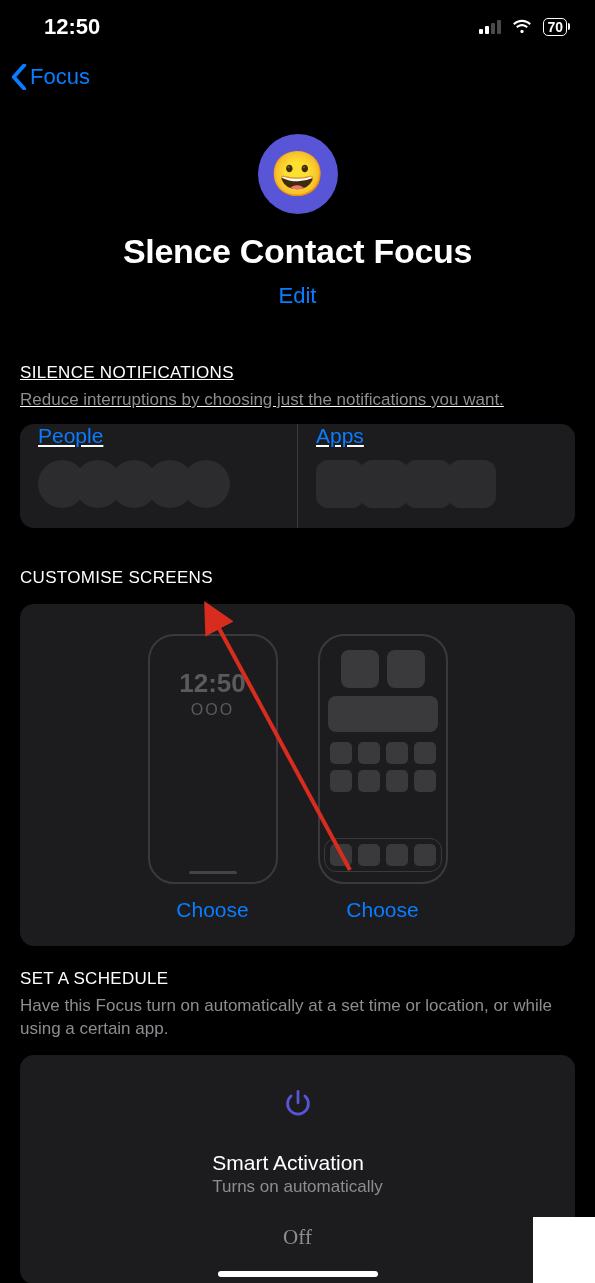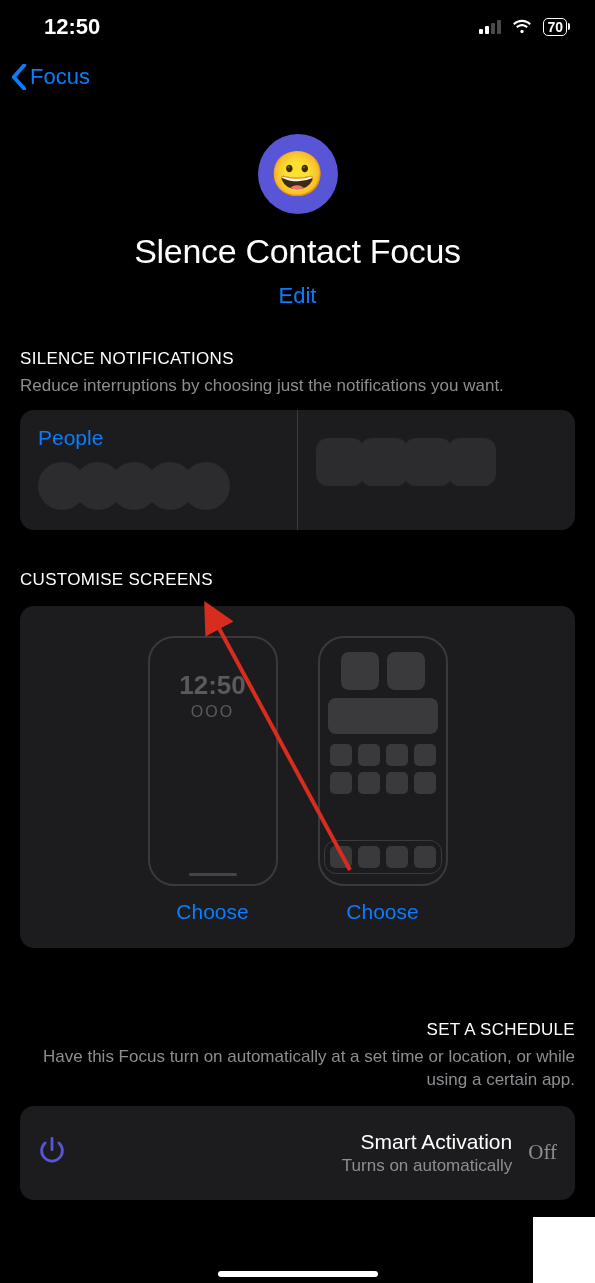--- a/index.html
+++ b/index.html
@@ -51,36 +51,36 @@
     }
     .nav-back{ color:#0a7cff; display:flex; align-items:center; gap:2px; font-size:22px;justify-content:center;}
     .nav-back svg{width:18px;height:26px;}
     
     .header { text-align: center; padding: 30px 0 0; }
     .emoji-circle {
       width: 80px; height: 80px; border-radius: 50%;
       background: #5856d6; display: inline-flex; align-items: center; justify-content: center;
       font-size: 44px;
     }
-    .title { font-size: 34px; font-weight: 400; margin-top: 18px; letter-spacing: -0.3px;}
+    .title { font-size: 34px; font-weight: 700; margin-top: 18px; letter-spacing: -0.3px;}
     .edit { color: #0a7cff; font-size: 22px; margin-top: 12px; display: inline-block; }
 
     .section { padding: 0 20px; }
     .sec-head { text-transform: uppercase; font-size: 17px; font-weight: 400; color: #fff; letter-spacing: 0.3px; margin-bottom: 6px;}
     .sec-sub { color: #8d8d92; font-size: 17px; line-height: 1.35; }
 
-    .silence-section{ margin-top: 40px;}
+    .silence-section{ margin-top: 54px; text-decoration: underline;}
     .split-card {
       margin-top: 12px;
       background: #1c1c1e;
       border-radius: 14px;
       display: flex;
       overflow: hidden;
     }
-    .split-half { flex: 1; padding: 16px 18px 20px; }
+    .split-half { flex: 1; padding: 0 18px 20px; }
     .split-half:first-child{ border-right: 1px solid #3a3a3c; }
     .split-label { color: #0a7cff; font-size: 21px; }
     .avatars { display: flex; margin-top: 12px; }
     .av {
       width: 48px; height: 48px; border-radius: 50%;
       background: #2c2c2e; margin-left: -12px;
     }
     .av:first-child{margin-left:0;}
     .appslots { display:flex; margin-top:12px; gap:0;}
     .appslot{
@@ -103,24 +103,24 @@
     .lock-dots{color:#5a5a5e;font-size:16px;letter-spacing:2px;margin-top:2px;}
     .home-indicator{position:absolute;bottom:8px;width:48px;height:3px;background:#444;border-radius:2px;}
     .hs-widgets{display:flex;gap:8px;margin-top:6px;}
     .hs-sq{width:38px;height:38px;background:#3a3a3c;border-radius:8px;}
     .hs-wide{width:110px;height:36px;background:#3a3a3c;border-radius:8px;margin-top:8px;}
     .hs-grid{display:grid;grid-template-columns:repeat(4,22px);gap:6px;margin-top:10px;}
     .hs-ic{width:22px;height:22px;background:#3a3a3c;border-radius:5px;}
     .hs-dock{border:1px solid #3a3a3c;border-radius:12px;padding:5px;display:flex;gap:6px;position:absolute;bottom:10px;}
     .choose{color:#0a7cff;font-size:21px;margin-top:14px;}
 
-    .schedule-section{margin-top:72px;text-align:right;}
+    .schedule-section{margin-top:23px;}
     .sched-card{
       margin-top:14px;background:#1c1c1e;border-radius:14px;
-      padding:24px 18px;display:flex;align-items:center;gap:16px;
+      padding:34px 18px;display:flex;align-items:center;gap:28px;flex-direction:column;
     }
     .power-icon{color:#5856d6;}
     .power-icon svg{width:28px;height:30px;}
     .sched-body{flex:1;}
     .sched-title{font-size:21px;color:#fff;}
     .sched-sub{font-size:17px;color:#8d8d92;margin-top:2px;}
     .sched-off{color:#8d8d92;font-size:21px;font-family:Liberation Serif, serif;}
 
     
     .arrow-overlay{
@@ -180,20 +180,21 @@
       <div class="split-label">People</div>
       <div class="avatars">
         <div class="av"></div>
         <div class="av"></div>
         <div class="av"></div>
         <div class="av"></div>
         <div class="av"></div>
       </div>
     </div>
     <div class="split-half">
+      <div class="split-label">Apps</div>
       <div class="appslots">
         <div class="appslot"></div>
         <div class="appslot"></div>
         <div class="appslot"></div>
         <div class="appslot"></div>
       </div>
     </div>
   </div>
 </div>
 

